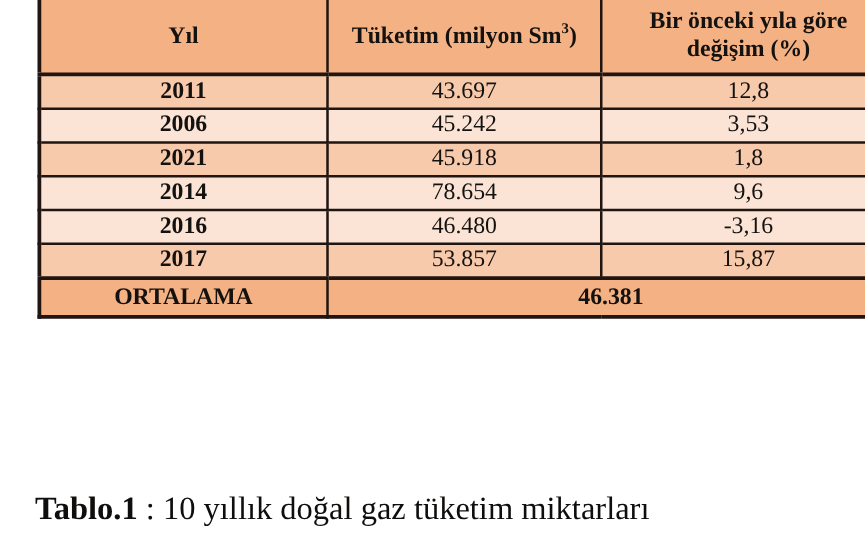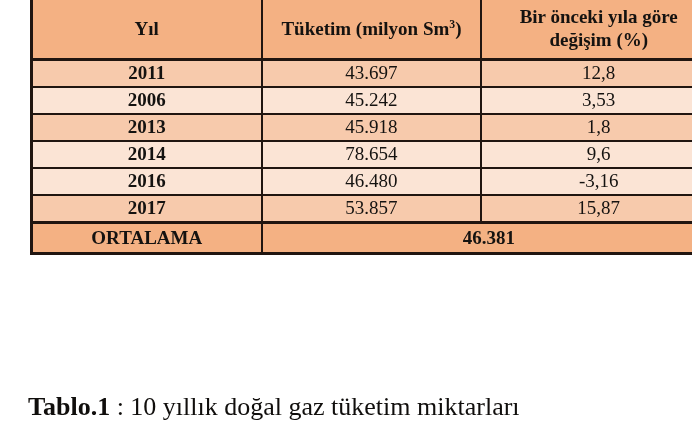--- a/index.html
+++ b/index.html
@@ -100,21 +100,21 @@
         <td class="year-cell">2011</td>
         <td>43.697</td>
         <td>12,8</td>
       </tr>
       <tr class="row-light">
         <td class="year-cell">2006</td>
         <td>45.242</td>
         <td>3,53</td>
       </tr>
       <tr class="row-medium">
-        <td class="year-cell">2013</td>
+        <td class="year-cell">2021</td>
         <td>45.918</td>
         <td>1,8</td>
       </tr>
       <tr class="row-light">
         <td class="year-cell">2014</td>
         <td>78.654</td>
         <td>9,6</td>
       </tr>
       <tr class="row-light">
         <td class="year-cell">2016</td>

